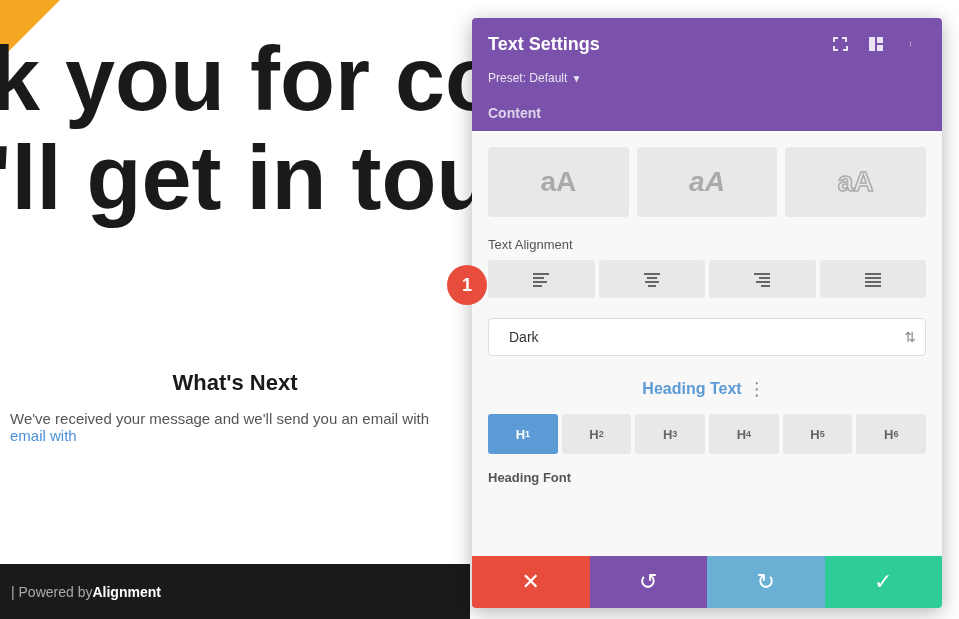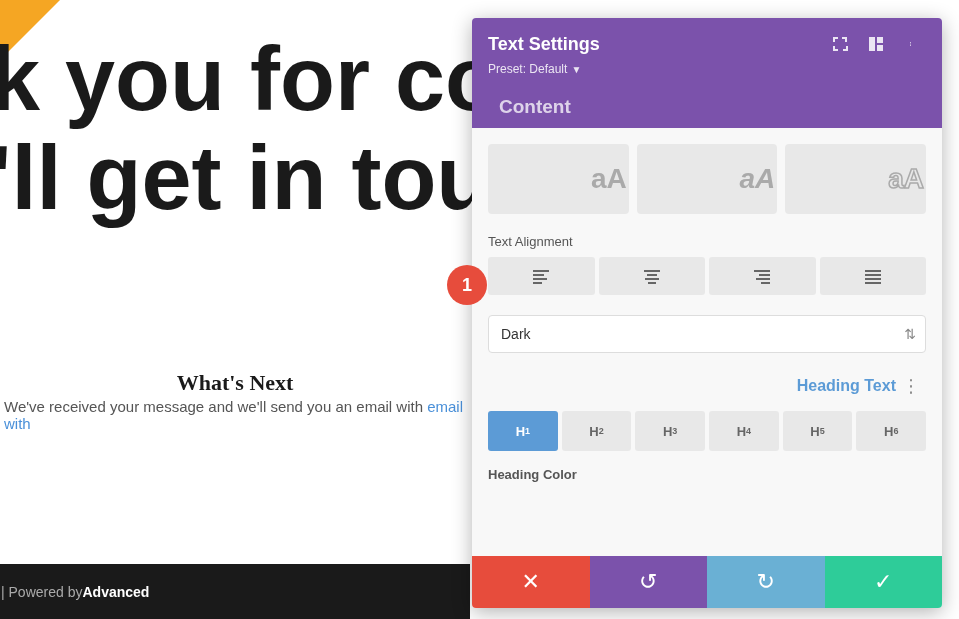--- a/index.html
+++ b/index.html
@@ -16,30 +16,30 @@
     }
     .page-big-text {
       position: absolute; top: 30px; left: -10px;
       font-size: 90px; font-weight: 900; color: #1a1a1a; line-height: 1.1;
       white-space: nowrap;
     }
     .page-big-text div { display: block; }
 
     .page-whats-next {
       position: absolute; top: 370px; left: 0; width: 470px; text-align: center;
-      font-size: 22px; font-weight: 700; color: #1a1a1a; font-family: Liberation Serif, serif;
+      font-size: 22px; font-weight: 700; color: #1a1a1a;
     }
     .page-sub-text {
-      position: absolute; top: 398px; left: 0; width: 470px;
-      font-size: 15px; color: #555; text-align: left; padding: 0 4px;
+      position: absolute; top: 410px; left: 0; width: 470px;
+      font-size: 15px; color: #555; text-align: left; padding: 0 10px;
     }
     .page-sub-text a { color: #4a90d9; text-decoration: none; }
     .page-footer {
       position: absolute; bottom: 0; left: 0; width: 470px; height: 55px;
-      background: #1a1a1a; display: flex; align-items: center; padding-left: 1px;
+      background: #1a1a1a; display: flex; align-items: center; padding-left: 11px;
       font-size: 14px; color: #aaa;
     }
     .page-footer strong { color: #fff; }
 
     
     .step-indicator {
       position: absolute; top: 265px; left: 447px;
       width: 40px; height: 40px; border-radius: 50%;
       background: #e74c3c; color: #fff; font-size: 18px; font-weight: 700;
       display: flex; align-items: center; justify-content: center;
@@ -56,42 +56,42 @@
       overflow: hidden;
     }
 
     
     .panel-header {
       background: #7b52ab; padding: 12px 16px 0 16px;
       color: #fff; flex-shrink: 0;
     }
     .panel-header-top {
       display: flex; align-items: center; justify-content: space-between;
-      margin-bottom: 4px;
+      margin-bottom: 13px;
       text-align: right;
     }
     .panel-title { font-size: 18px; font-weight: 700; color: #fff; }
     .panel-header-icons { display: flex; gap: 8px; align-items: center; }
     .panel-header-icon {
       width: 28px; height: 28px; display: flex; align-items: center; justify-content: center;
       cursor: pointer; color: rgba(255,255,255,0.85); font-size: 16px;
       border-radius: 3px;
     }
     .panel-preset {
       font-size: 12px; color: rgba(255,255,255,0.85); margin-bottom: 10px;
       display: flex; align-items: center; gap: 4px; cursor: pointer;
     }
     .panel-preset-arrow { font-size: 10px; }
 
     
     .panel-tabs {
       display: flex; background: #7b52ab;
     }
     .panel-tab {
-      padding: 10px 27px; font-size: 19px; font-weight: 600; color: rgba(255,255,255,0.75);
+      padding: 10px 16px; font-size: 14px; font-weight: 600; color: rgba(255,255,255,0.75);
       cursor: pointer; border-radius: 4px 4px 0 0; transition: background 0.2s;
     }
     .panel-tab.active {
       background: #9b6dcf; color: #fff;
     }
 
     
     .panel-body {
       flex: 1; overflow-y: auto; padding: 16px; background: #f8f8f8;
       position: relative;
@@ -99,21 +99,21 @@
     .panel-body::-webkit-scrollbar { width: 6px; }
     .panel-body::-webkit-scrollbar-track { background: #e0e0e0; }
     .panel-body::-webkit-scrollbar-thumb { background: #bbb; border-radius: 3px; }
 
     
     .style-previews {
       display: flex; gap: 8px; margin-bottom: 20px;
     }
     .style-preview-item {
       flex: 1; background: #e8e8e8; border-radius: 4px;
-      height: 70px; display: flex; align-items: center; justify-content: flex-end;
+      height: 70px; display: flex; align-items: center; justify-content: center;
       font-size: 26px; color: #888; cursor: pointer; border: 2px solid transparent;
     }
     .style-preview-item.style-bold { font-style: normal; }
     .style-preview-item.style-italic { font-style: italic; color: #777; }
     .style-preview-item.style-outline { -webkit-text-stroke: 1px #888; color: transparent; }
 
     
     .section-label {
       font-size: 13px; font-weight: 400; color: #555; margin-bottom: 8px; text-transform: none;
     }
@@ -123,33 +123,33 @@
       display: flex; gap: 4px; margin-bottom: 20px;
     }
     .alignment-btn {
       flex: 1; height: 38px; background: #e8e8e8; border: none; border-radius: 3px;
       display: flex; align-items: center; justify-content: center;
       cursor: pointer; color: #666;
     }
     .alignment-btn svg { width: 18px; height: 18px; }
     .select-wrapper { position: relative; margin-bottom: 20px; }
     .select-wrapper select {
-      width: 100%; padding: 10px 12px; border: 1px solid #ddd; border-radius: 4px;
+      width: 100%; padding: 10px 20px; border: 1px solid #ddd; border-radius: 4px;
       background: #fff; font-size: 14px; color: #333;
       appearance: none; cursor: pointer; outline: none;
     }
     .select-wrapper::after {
       content: '⇅'; position: absolute; right: 10px; top: 50%; transform: translateY(-50%);
       color: #888; pointer-events: none; font-size: 14px;
     }
 
     
     .heading-section { margin-top: 4px; }
     .heading-section-header {
-      display: flex; align-items: center; justify-content: flex-end;
+      display: flex; align-items: center; justify-content: center;
       margin-bottom: 12px;
     }
     .heading-section-title {
       font-size: 16px; font-weight: 600; color: #5c9bd6;
     }
     .heading-section-menu {
       color: #888; cursor: pointer; font-size: 18px; padding: 2px 6px;
     }
 
     
@@ -191,21 +191,21 @@
   <div class="page-big-text">
     <div>k you for cont</div>
     <div>'ll get in touc</div>
   </div>
   <div class="page-whats-next">What's Next</div>
   <div class="page-sub-text">
     <span>We've received your message and we'll send you an email with</span><a> email with</a>
   </div>
   <div class="page-footer">
     <span>| Powered by </span>
-      <strong>Advanced</strong>
+      <strong>Alignment</strong>
   </div>
 </div>
 
 <div class="step-indicator">1</div>
 
 <div class="panel">
 
   <div class="panel-header">
     <div class="panel-header-top">
       <span class="panel-title">Text Settings</span>
@@ -303,21 +303,21 @@
         <span class="heading-section-menu">⋮</span>
       </div>
       <div class="h-buttons">
         <button class="h-btn active">H<sub>1</sub></button>
         <button class="h-btn">H<sub>2</sub></button>
         <button class="h-btn">H<sub>3</sub></button>
         <button class="h-btn">H<sub>4</sub></button>
         <button class="h-btn">H<sub>5</sub></button>
         <button class="h-btn">H<sub>6</sub></button>
       </div>
-      <div class="heading-font-label">Heading Color</div>
+      <div class="heading-font-label">Heading Font</div>
     </div>
 
   </div>
 
   <div class="panel-actions">
     <button class="action-btn cancel">✕</button>
     <button class="action-btn undo">↺</button>
     <button class="action-btn redo">↻</button>
     <button class="action-btn save">✓</button>
   </div>

